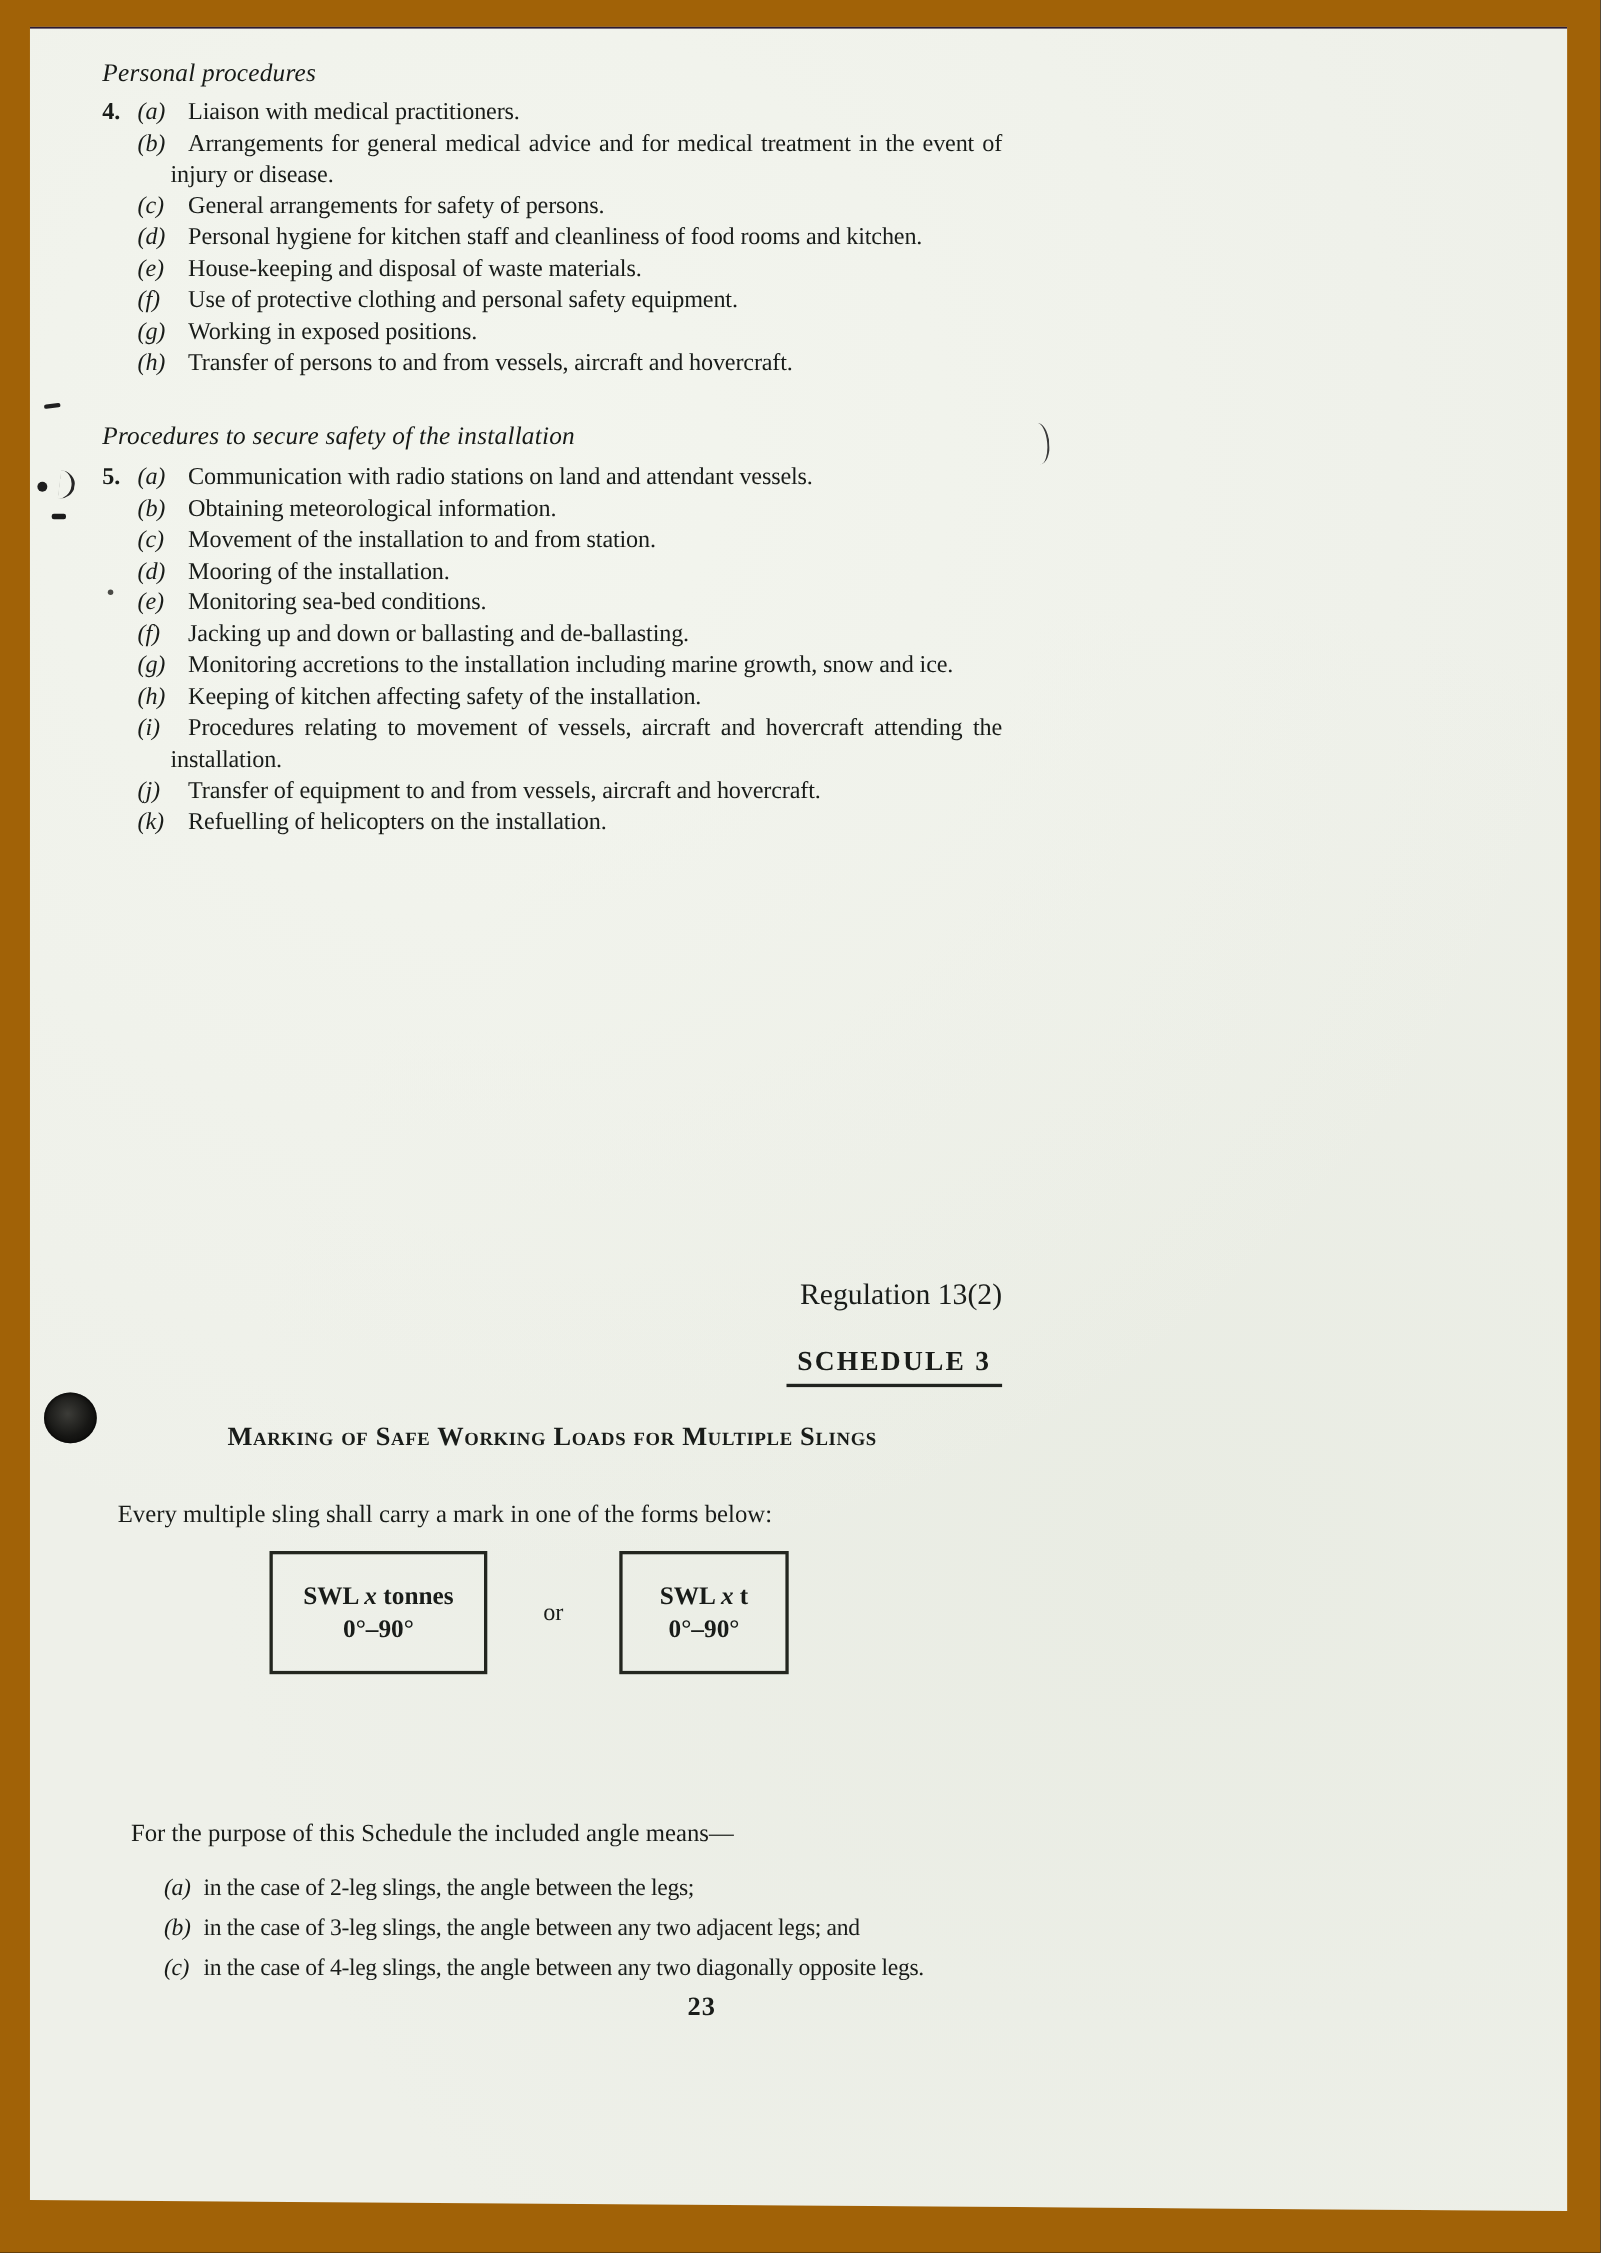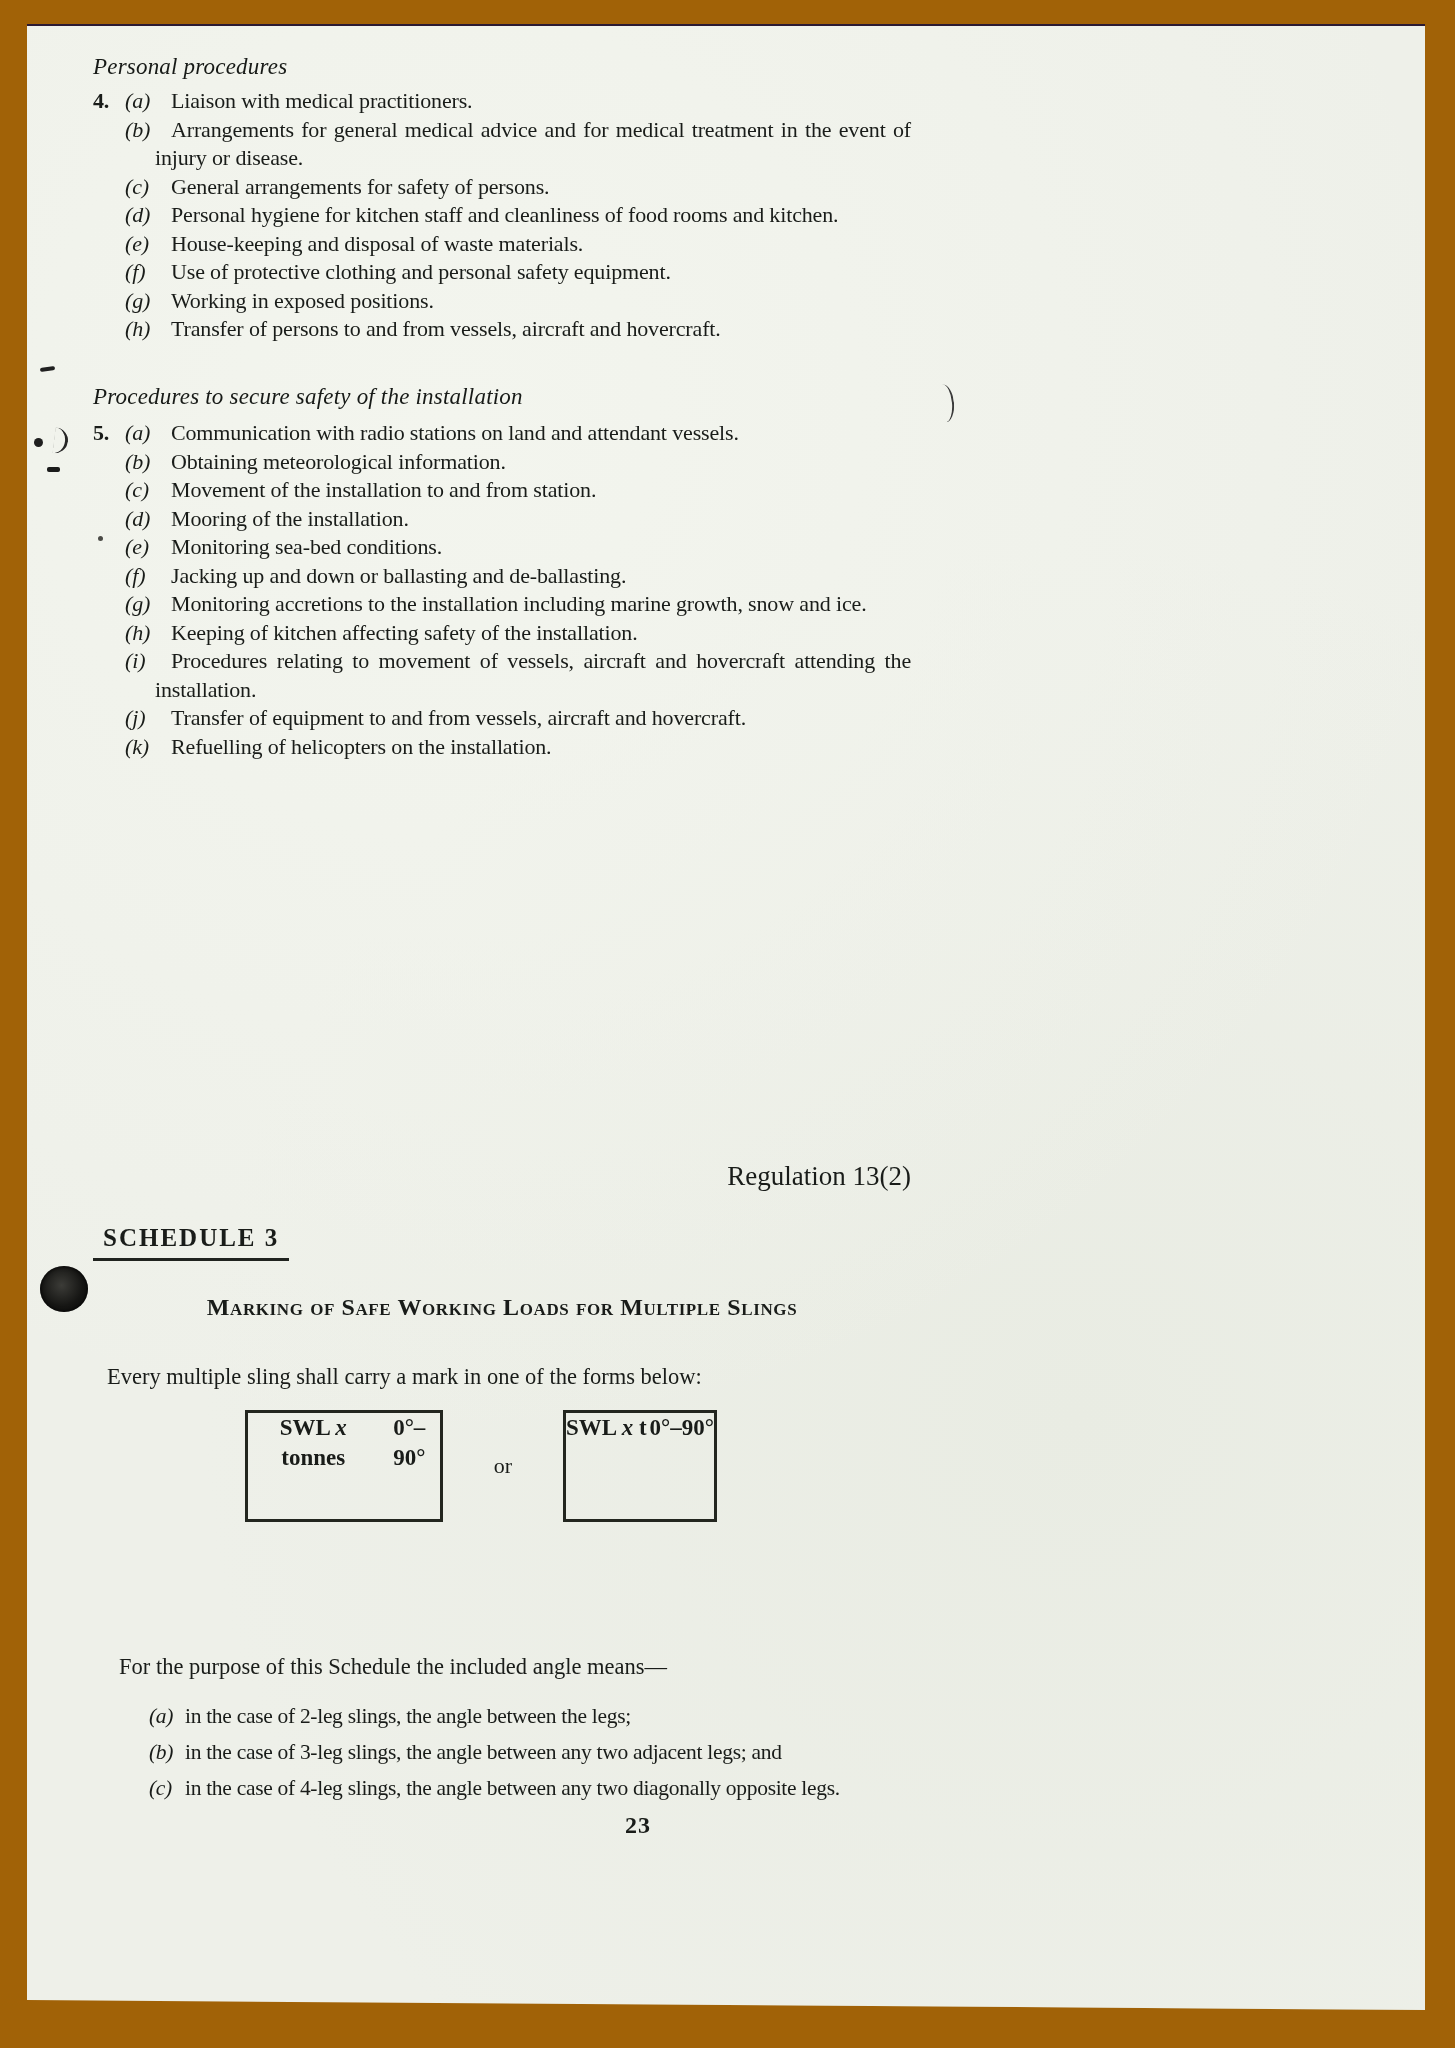--- a/index.html
+++ b/index.html
@@ -16,30 +16,30 @@
   .ital-head{font-style:italic;font-size:23px;letter-spacing:.2px;color:#171a17;}
   
   .list{width:818px;font-size:22px;line-height:28.5px;letter-spacing:-0.15px;}
   .row{display:flex;align-items:flex-start;}
   .row .num{width:32px;font-weight:bold;flex:0 0 auto;}
   .row .letter{width:46px;flex:0 0 auto;font-style:italic;}
   .row .txt{flex:1 1 auto;text-align:justify;margin-left:-16px;padding-left:0;text-indent:16px;}
   
   .reg-ref{left:66px;top:1135px;width:818px;text-align:right;font-size:27px;}
   
-  .sched-wrap{left:66px;top:1198px;width:818px;text-align:left;}
+  .sched-wrap{left:66px;top:1198px;width:818px;text-align:right;}
   .sched-title{display:inline-block;font-size:25px;font-weight:bold;letter-spacing:2px;
                border-bottom:3px solid #20231f;padding:0 10px 6px 10px;}
   .sched-sub{left:66px;top:1268px;width:818px;text-align:center;font-variant:small-caps;
              font-weight:bold;font-size:24px;letter-spacing:.6px;}
   .intro-line{left:80px;top:1338px;font-size:22.5px;white-space:nowrap;}
   
   .boxes{left:218px;top:1384px;display:flex;align-items:stretch;}
-  .mark-box{border:3px solid #23261f;height:106px;display:flex;
-            justify-content:space-between;text-align:center;font-weight:bold;font-size:23px;line-height:30px;}
+  .mark-box{border:3px solid #23261f;height:106px;display:flex;flex-direction:column;
+            justify-content:center;text-align:center;font-weight:bold;font-size:23px;line-height:30px;}
   .box1{width:192px;}
   .box2{width:148px;}
   .or-cell{width:120px;display:flex;align-items:center;justify-content:center;font-size:22px;font-weight:normal;}
   
   .where-para{left:70px;top:1534px;width:830px;font-size:22px;line-height:29px;letter-spacing:-0.1px;}
   .purpose-line{left:92px;top:1628px;font-size:22.5px;white-space:nowrap;}
   .angle-list{left:122px;top:1672px;font-size:21.5px;line-height:36px;letter-spacing:-0.3px;}
   .angle-list .letter{width:36px;flex:0 0 auto;font-style:italic;}
   .angle-list .txt{white-space:nowrap;text-align:left;margin-left:0;text-indent:0;}
   .page-num{left:598px;top:1786px;font-size:24px;font-weight:bold;letter-spacing:1px;}

